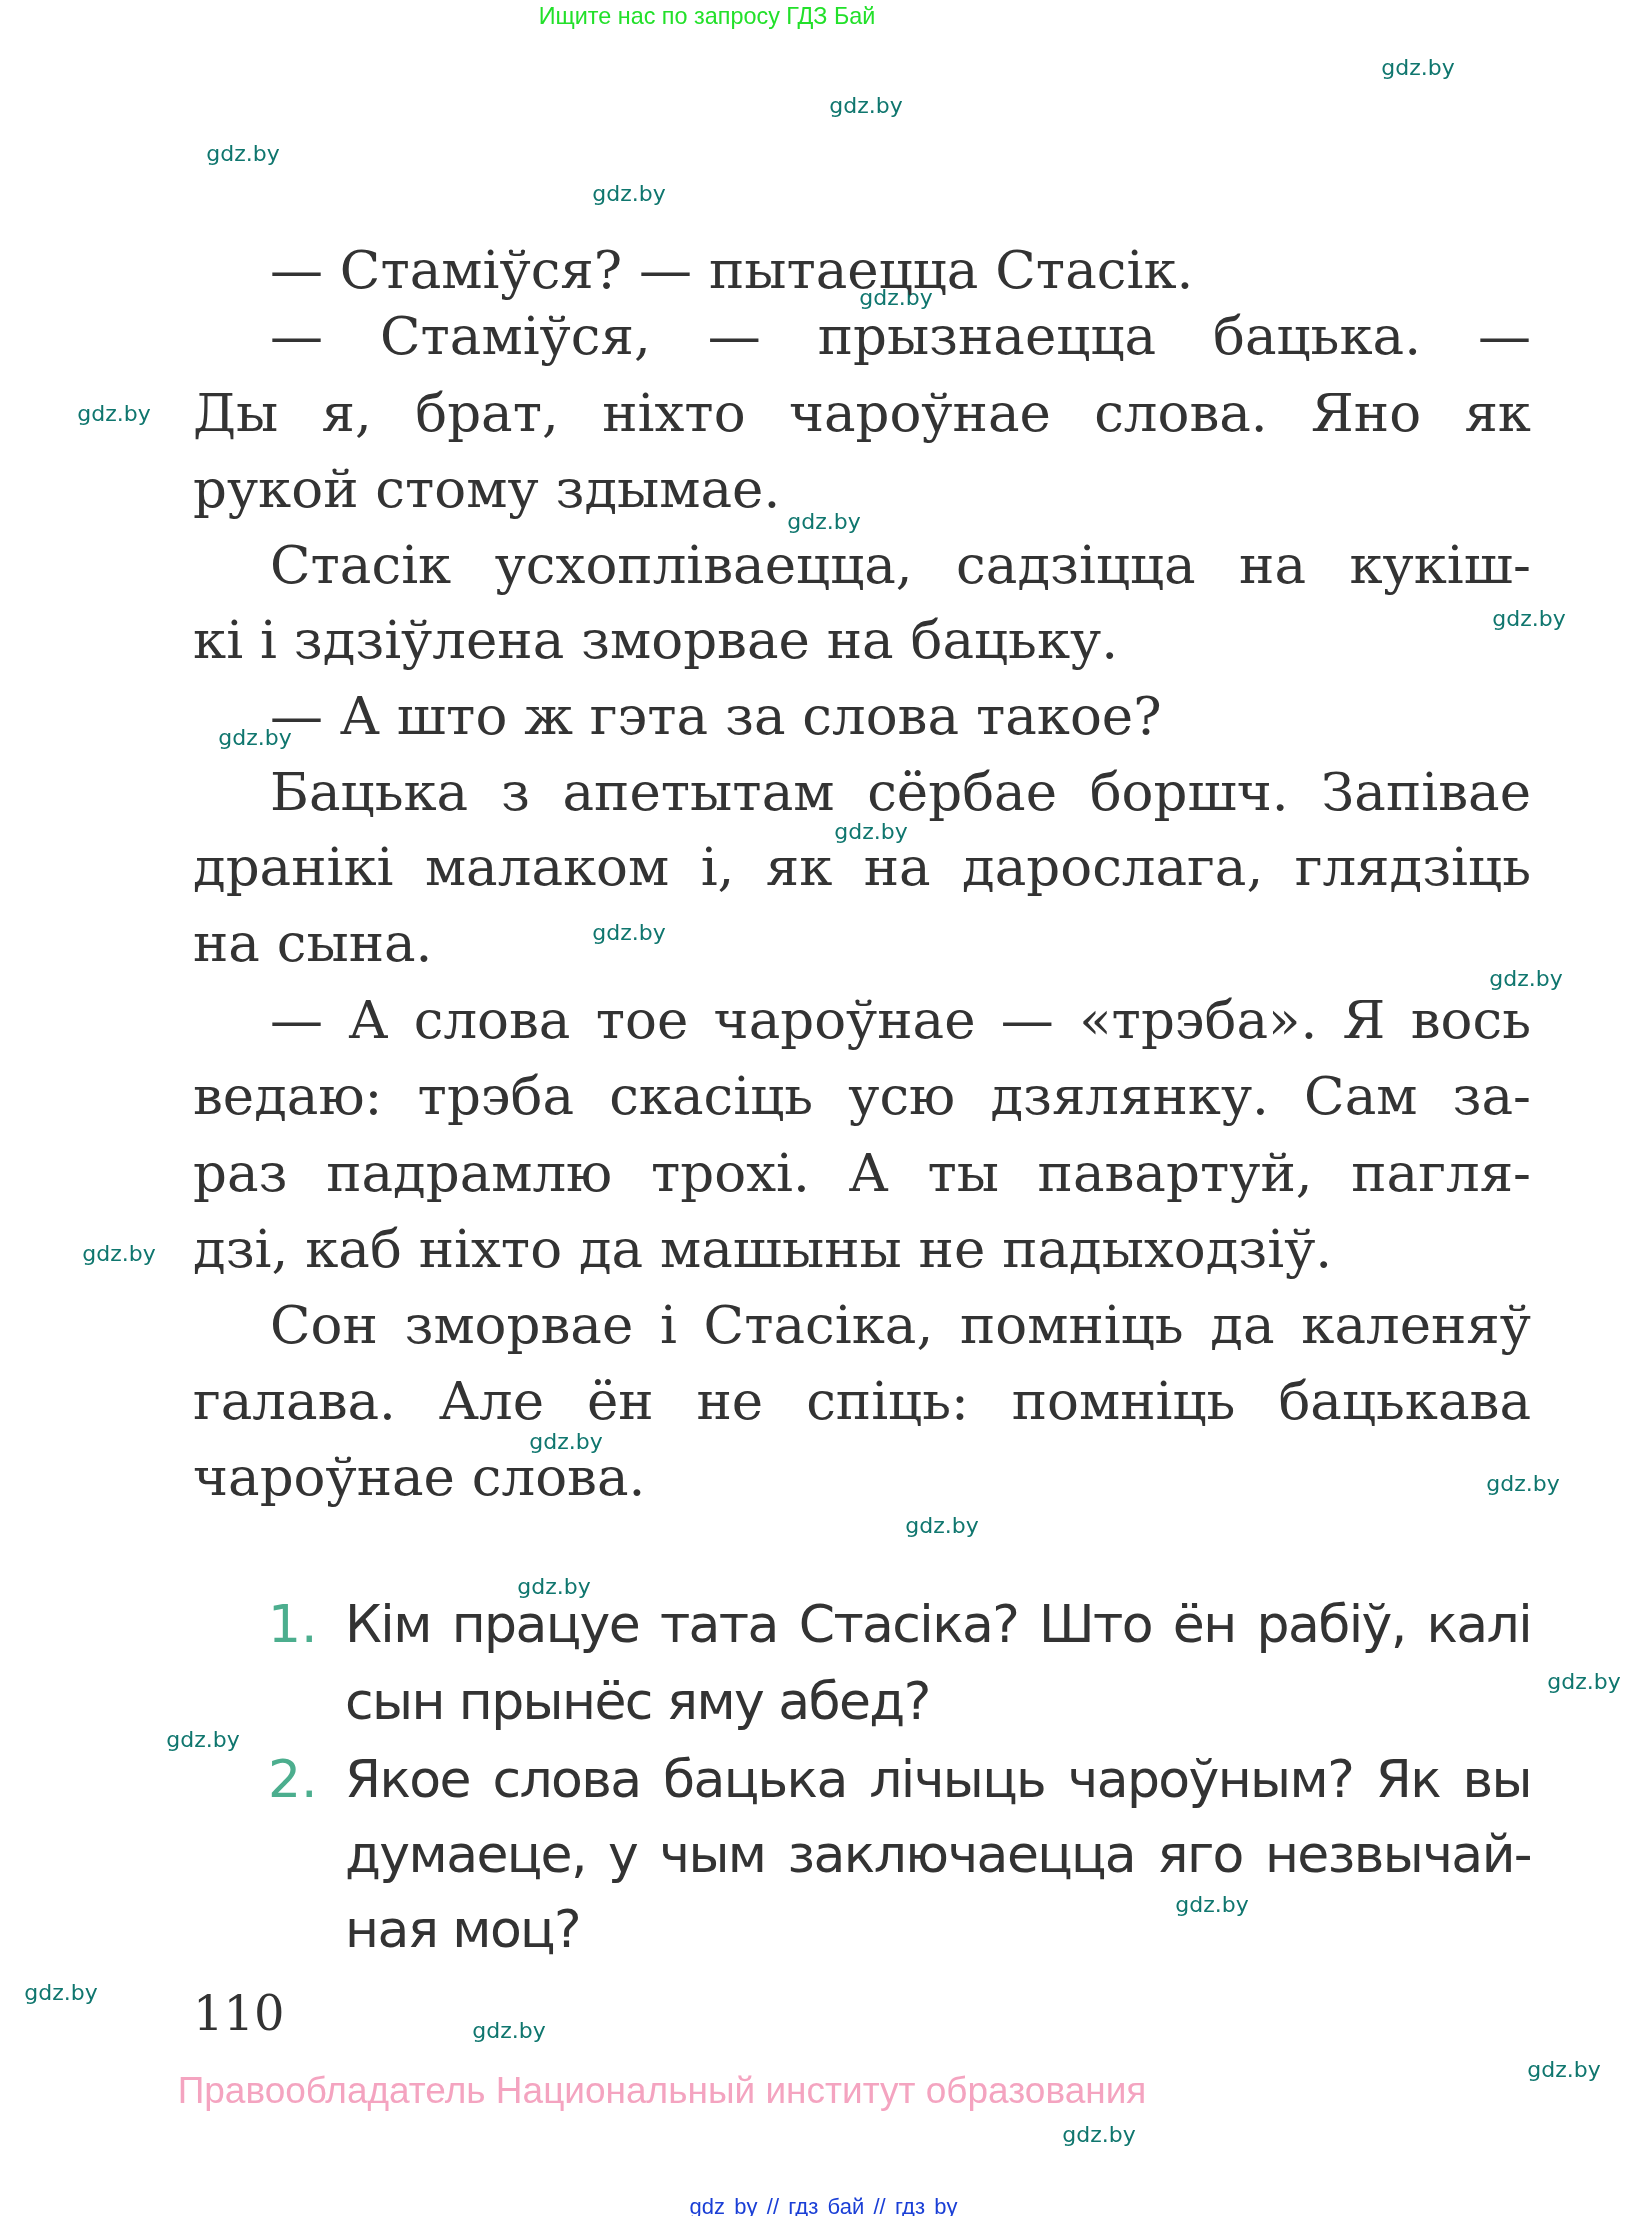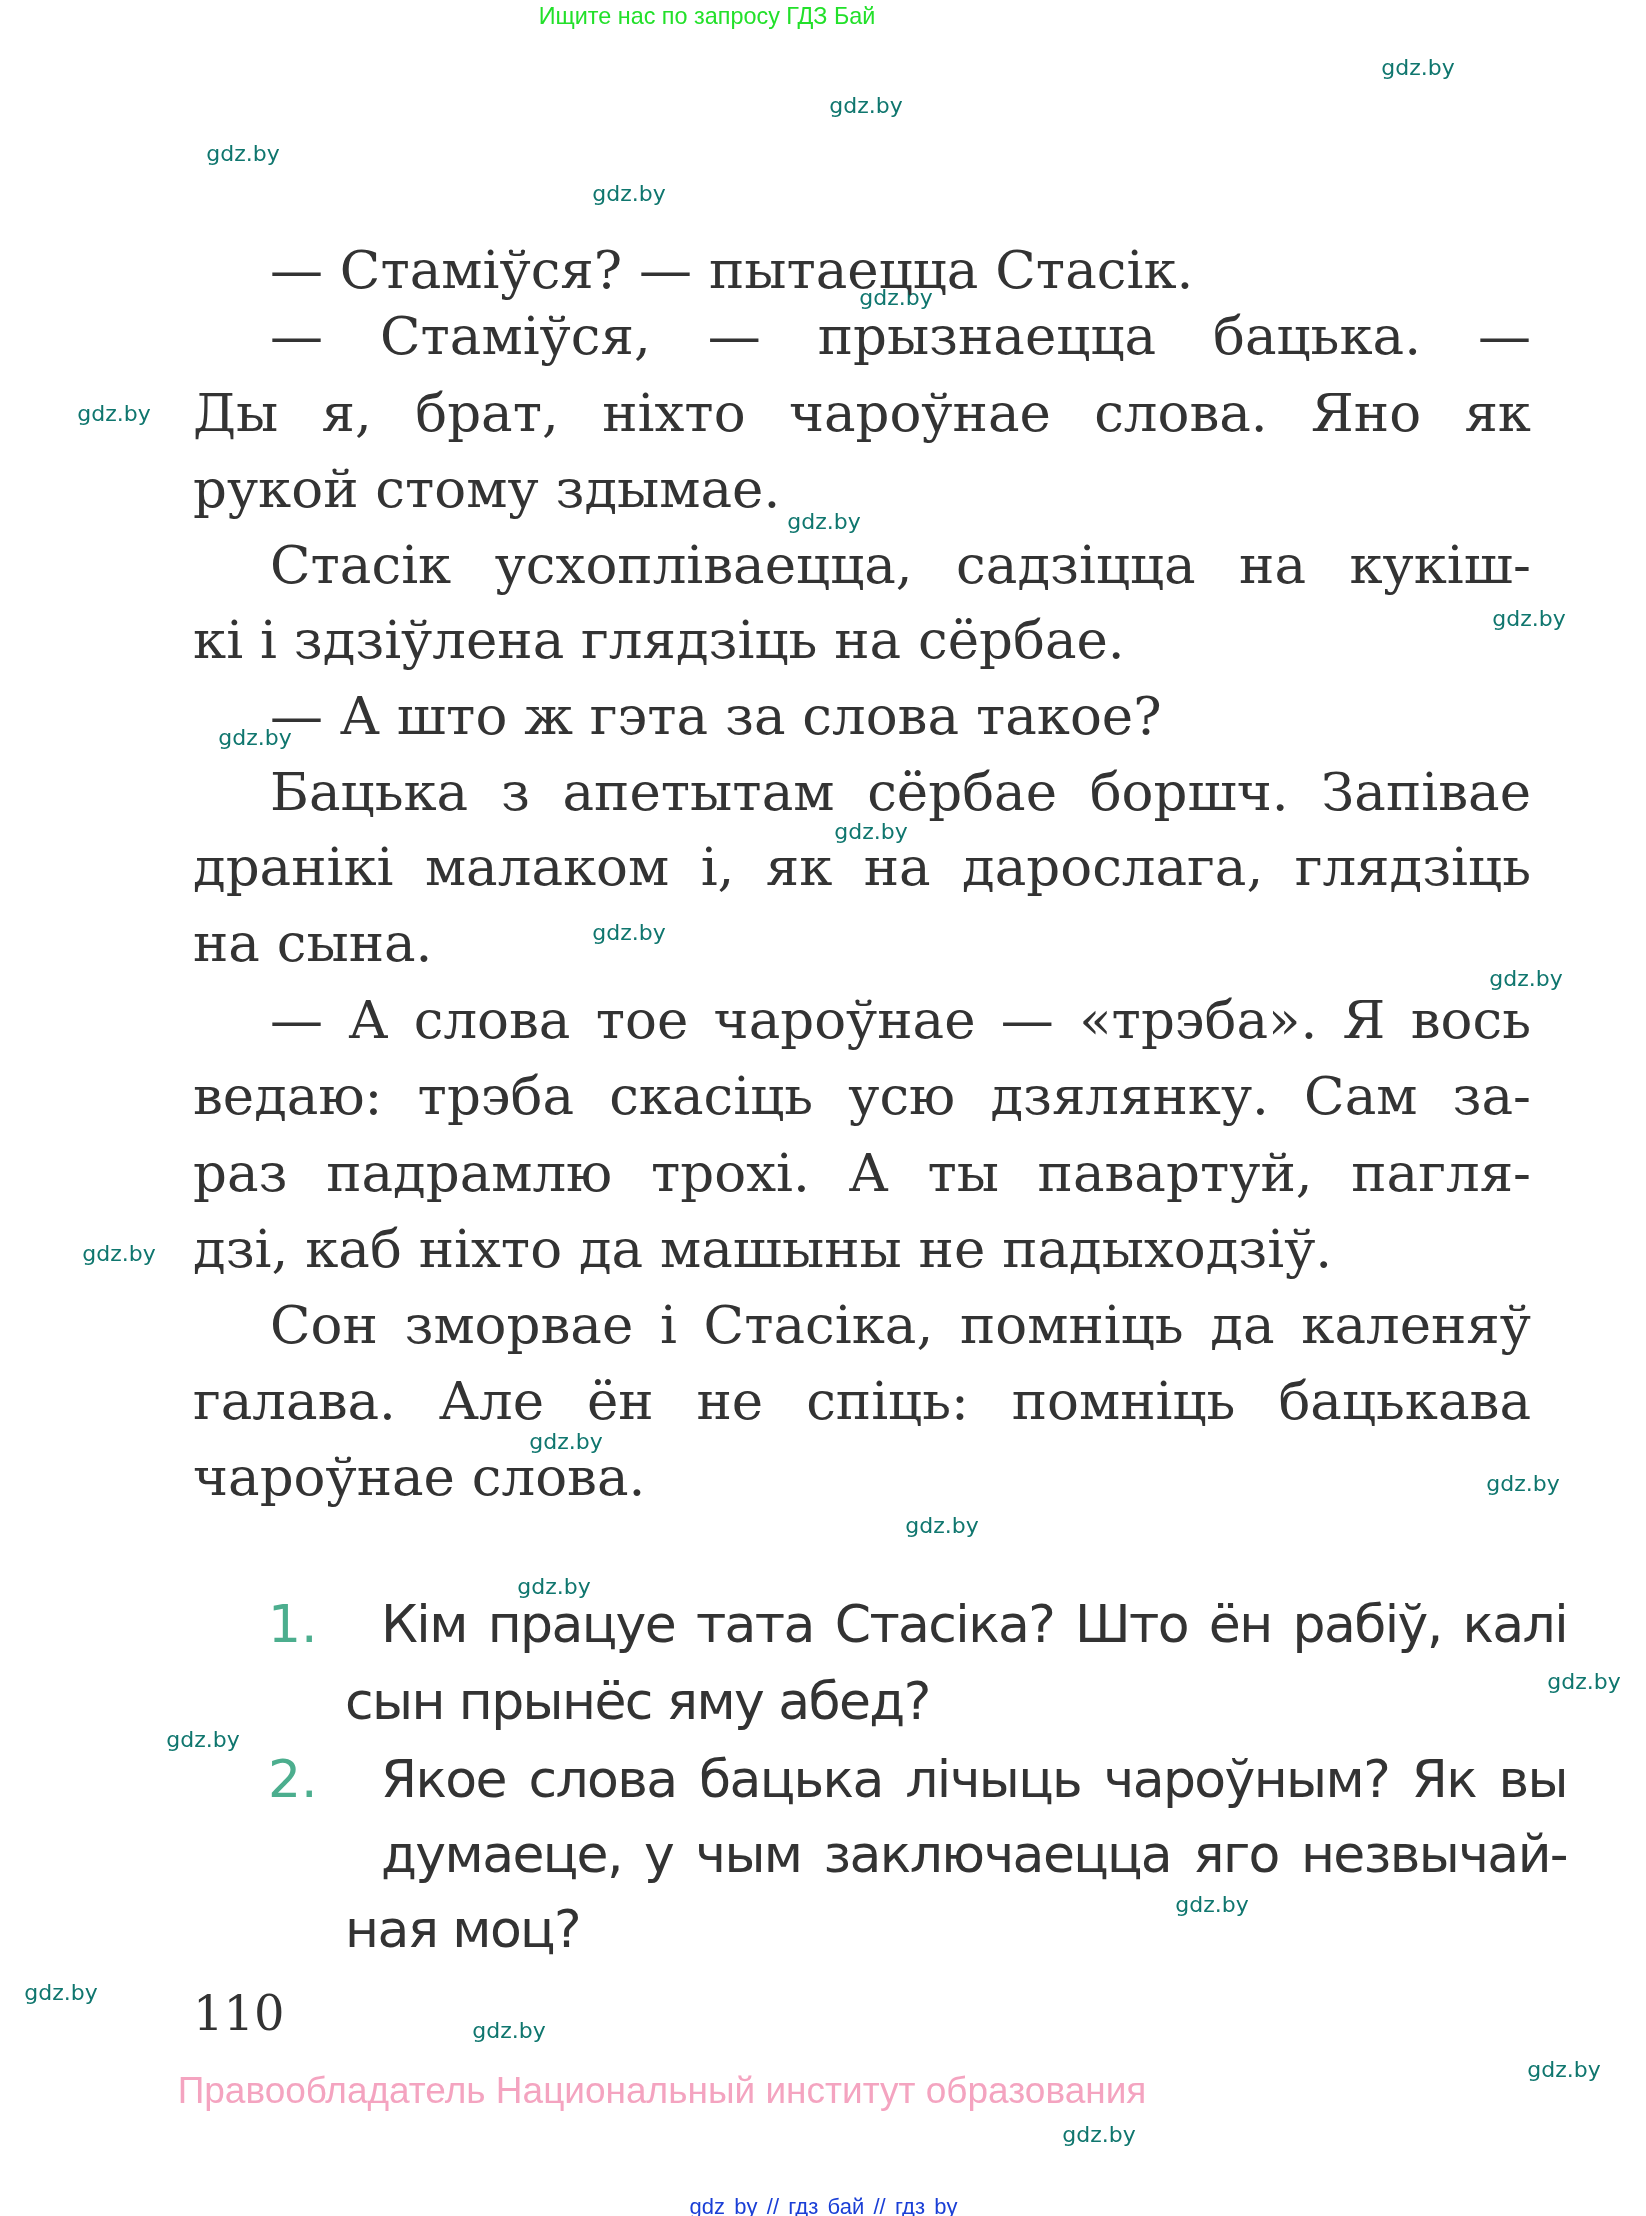--- a/index.html
+++ b/index.html
@@ -22,21 +22,21 @@
   .line.just { text-align: justify; text-align-last: justify; }
   .q-num {
     position: absolute; left: 268px; font-family: "DejaVu Sans", sans-serif;
     font-size: 52px; color: #4cae8e; transform: translateY(-50%);
   }
   .q-line {
     position: absolute; left: 345px; width: 1186px;
     font-family: "DejaVu Sans", sans-serif; font-size: 52px; color: #333;
     white-space: nowrap; transform: translateY(-50%); letter-spacing: -1.6px;
   }
-  .q-line.just { text-align: justify; text-align-last: justify; margin-left: 36px; }
+  .q-line.just { text-align: justify; text-align-last: justify; }
   .page-num {
     position: absolute; left: 193px; top: 2013px; transform: translateY(-50%);
     font-family: "DejaVu Serif", serif; font-size: 48px; color: #333;
   }
   .copyright {
     position: absolute; left: 0; width: 1324px; top: 2091px; transform: translateY(-50%);
     text-align: center; font-family: "Liberation Sans", sans-serif; font-size: 37px;
     color: #f4a4c0;
   }
   .footer-link {
@@ -74,21 +74,21 @@
 <span class="wm" style="left:509px;top:2030px">gdz.by</span>
 <span class="wm" style="left:1564px;top:2069px">gdz.by</span>
 <span class="wm" style="left:1099px;top:2134px">gdz.by</span>
 
 <div>
   <div class="line indent" style="top:269px">— Стаміўся? — пытаецца Стасік.</div>
   <div class="line indent just" style="top:335px">— Стаміўся, — прызнаецца бацька. —</div>
   <div class="line just" style="top:412px">Ды я, брат, ніхто чароўнае слова. Яно як</div>
   <div class="line" style="top:488px">рукой стому здымае.</div>
   <div class="line indent just" style="top:564px">Стасік усхопліваецца, садзіцца на кукіш-</div>
-  <div class="line" style="top:639px">кі і здзіўлена глядзіць на сёрбае.</div>
+  <div class="line" style="top:639px">кі і здзіўлена зморвае на бацьку.</div>
   <div class="line indent" style="top:715px">— А што ж гэта за слова такое?</div>
   <div class="line indent just" style="top:791px">Бацька з апетытам сёрбае боршч. Запівае</div>
   <div class="line just" style="top:866px">дранікі малаком і, як на дарослага, глядзіць</div>
   <div class="line" style="top:942px">на сына.</div>
   <div class="line indent just" style="top:1019px">— А слова тое чароўнае — «трэба». Я вось</div>
   <div class="line just" style="top:1095px">ведаю: трэба скасіць усю дзялянку. Сам за-</div>
   <div class="line just" style="top:1172px">раз падрамлю трохі. А ты павартуй, пагля-</div>
   <div class="line" style="top:1248px">дзі, каб ніхто да машыны не падыходзіў.</div>
   <div class="line indent just" style="top:1324px">Сон зморвае і Стасіка, помніць да каленяў</div>
   <div class="line just" style="top:1400px">галава. Але ён не спіць: помніць бацькава</div>

